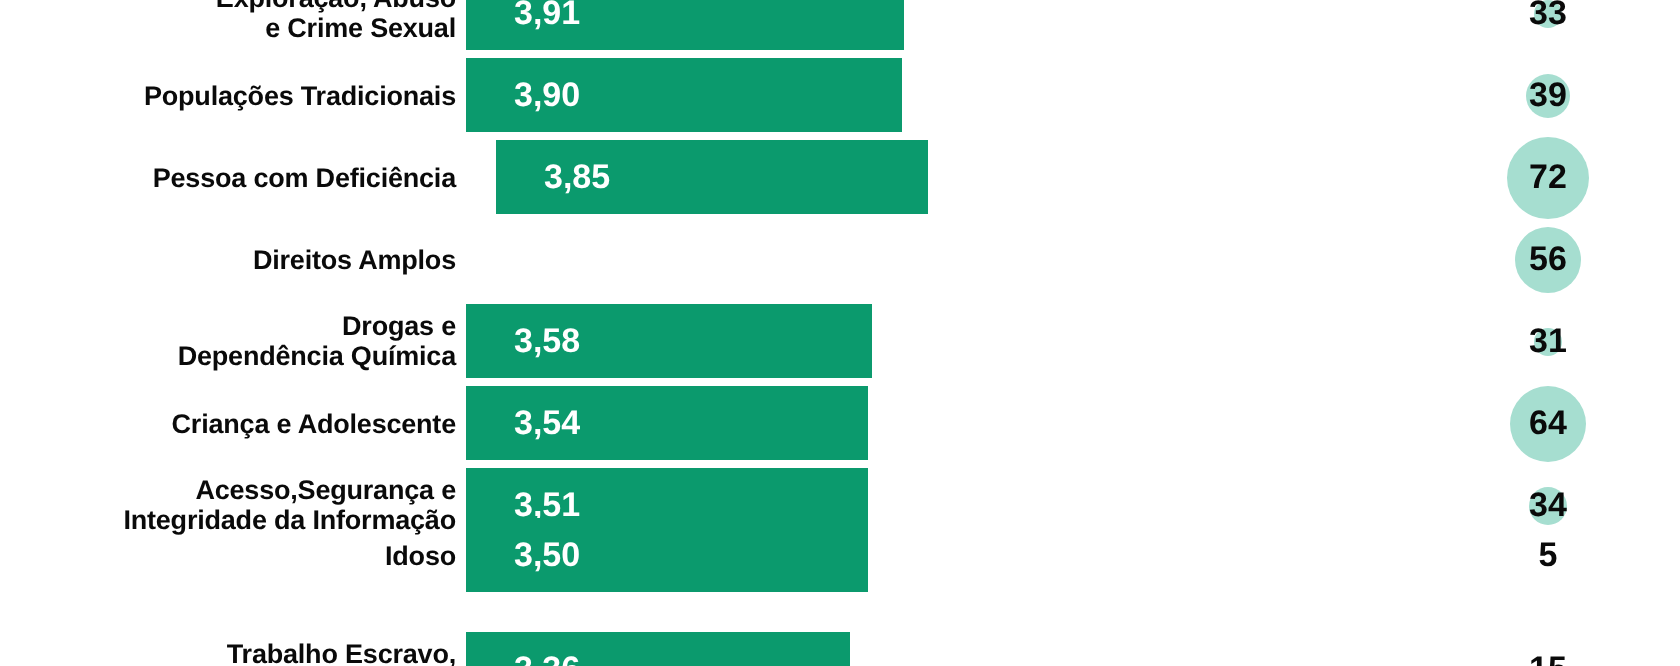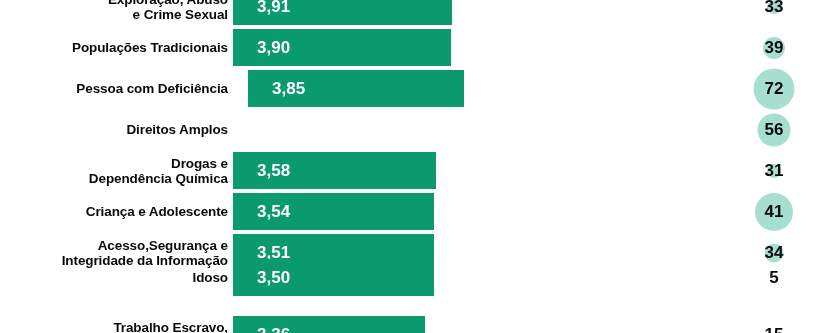--- a/index.html
+++ b/index.html
@@ -155,21 +155,21 @@
       </div>
     </div>
     <div class="row" style="top: 191px;">
       <div class="label">Criança e Adolescente</div>
       <div class="bar-track" style="width: 239px;">
         <div class="bar" style="width: 201px; background: rgb(11, 154, 109);"></div>
         <div class="bar-value">3,54</div>
       </div>
       <div class="bubble-cell">
         <div class="bubble" style="width: 38px; height: 38px; background: rgb(166, 222, 208);"></div>
-        <div class="bubble-value">41</div>
+        <div class="bubble-value">64</div>
       </div>
     </div>
     <div class="row" style="top: 232px;">
       <div class="label">Acesso,Segurança e
 Integridade da Informação</div>
       <div class="bar-track" style="width: 201px; text-decoration: underline;">
         <div class="bar" style="width: 201px; background: rgb(11, 154, 109);"></div>
         <div class="bar-value">3,51</div>
       </div>
       <div class="bubble-cell">

